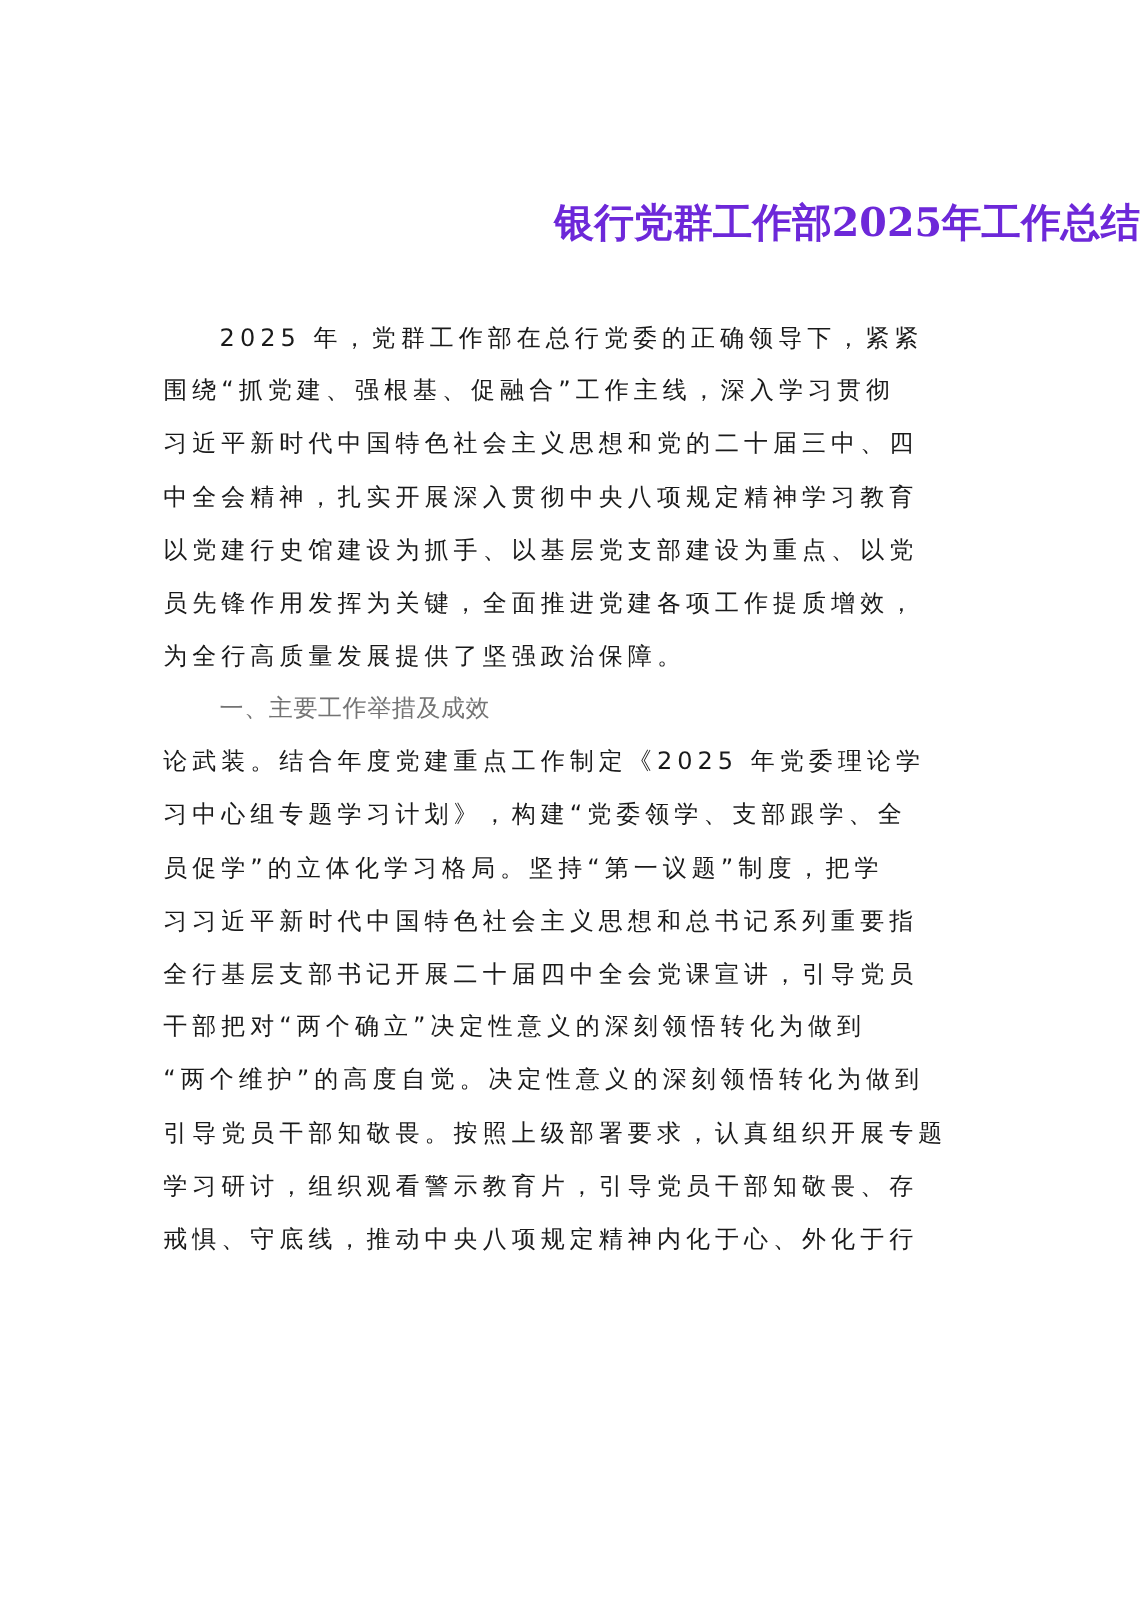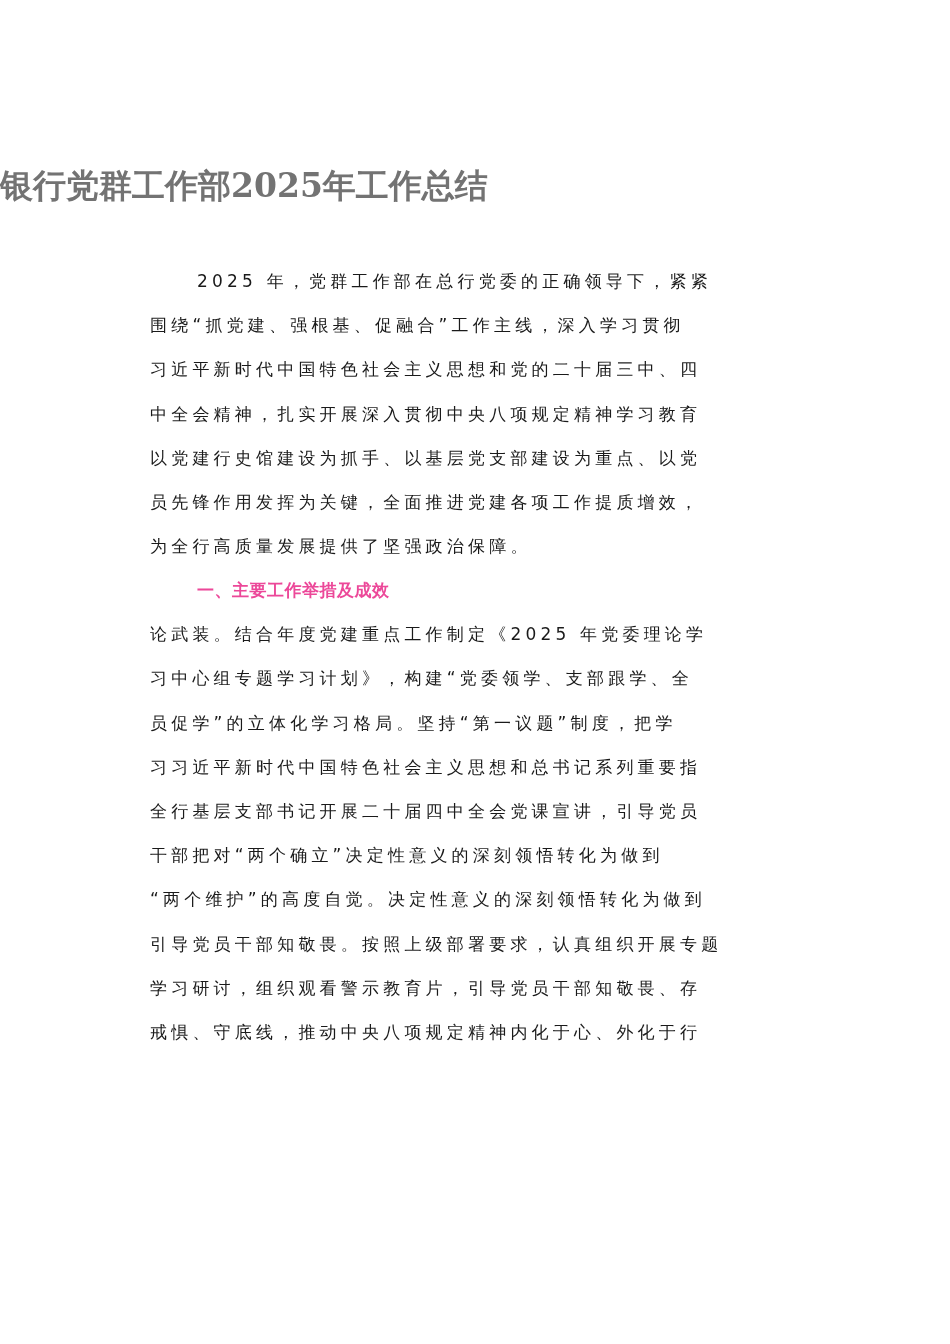--- a/index.html
+++ b/index.html
@@ -20,52 +20,52 @@
       left: 0; top: 0;
       width: 950px;
       height: 1344px;
       background: #ffffff;
     }
     .title {
       position: absolute;
       left: 0;
       width: 950px;
       top: 163px;
-      text-align: left;
+      text-align: right;
       font-size: 33px;
       font-weight: bold;
       letter-spacing: 0px;
       line-height: 46px;
-      color: #737373;
+      color: #6d28d9;
       font-family: "DejaVu Serif", "Liberation Serif", serif;
     }
     .body-text {
       position: absolute;
-      left: 150px;
+      left: 136px;
       width: 660px;
-      font-size: 17px;
+      font-size: 20px;
       line-height: 44.2px;
       letter-spacing: 4.2px;
       text-align: justify;
       text-align-last: left;
       color: #1a1a1a;
       font-family: "DejaVu Sans", "Liberation Sans", sans-serif;
       font-weight: normal;
     }
     .line {
       display: block;
       white-space: nowrap;
       height: 44.2px;
       overflow: visible;
     }
     .indent { padding-left: 47px; }
     .heading {
-      font-weight: bold;
+      font-weight: normal;
       letter-spacing: 0.5px;
-      color: #ec4899;
+      color: #737373;
       font-family: "DejaVu Sans", "Liberation Sans", sans-serif;
     }
     .intro { top: 259px; }
     .sec { top: 568px; }
   </style>
 </head>
 <body>
 
 <div class="page">
 

